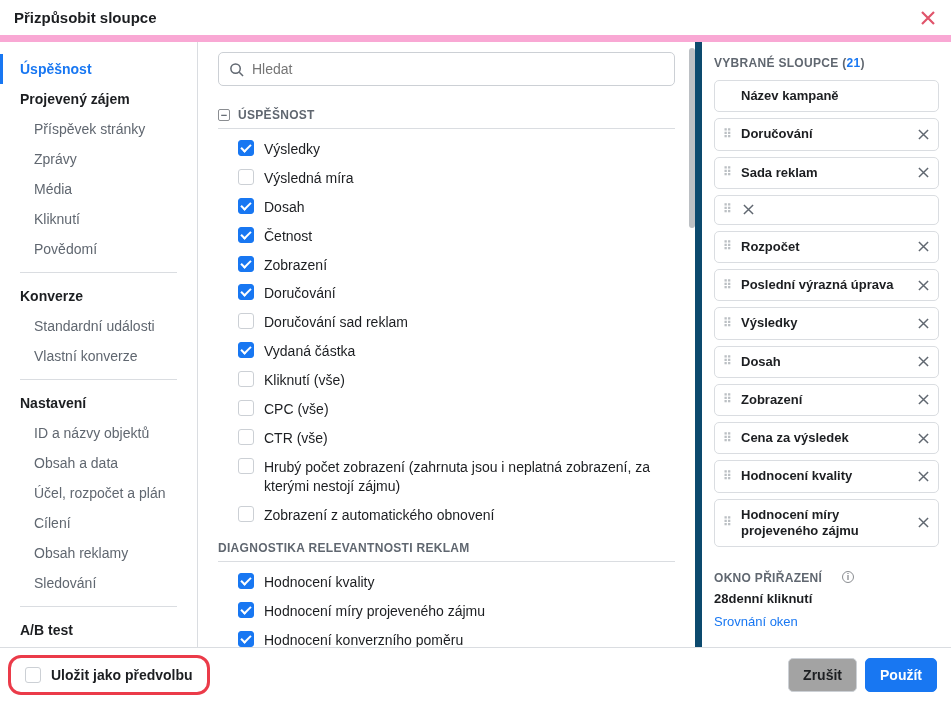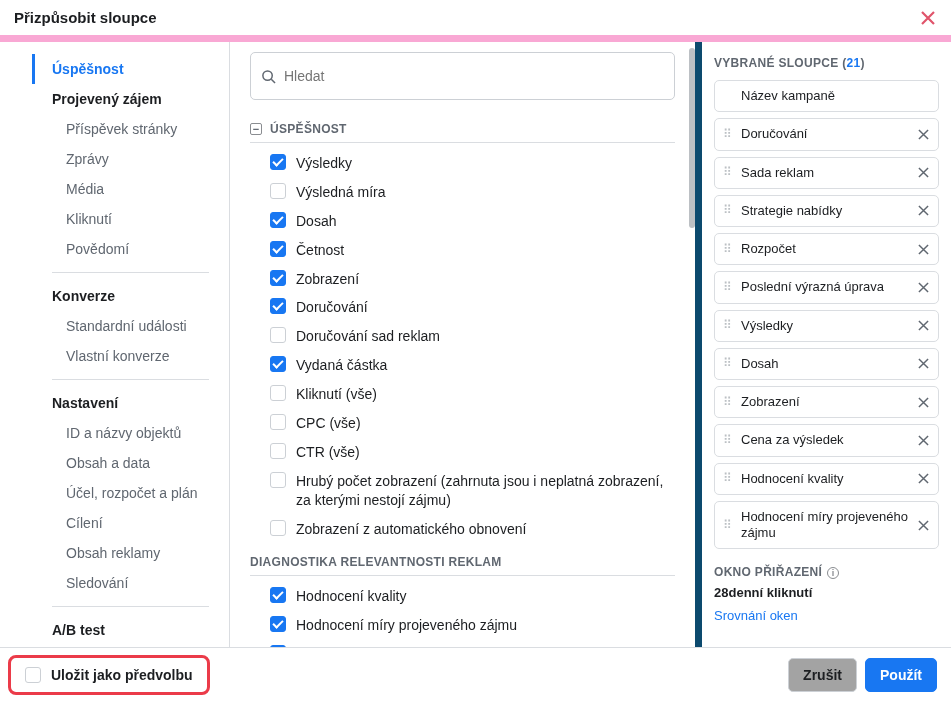--- a/index.html
+++ b/index.html
@@ -1,55 +1,55 @@
 <!DOCTYPE html>
 <html><head>
 <meta charset="utf-8">
 <style>
 * { box-sizing: border-box; margin: 0; padding: 0; }
 body { font-family: Helvetica, Arial, sans-serif; font-size: 14px; color: #1c1e21; background: #fff; width: 951px; height: 702px; overflow: hidden; position: relative; }
 .header { height: 42px; display: flex; align-items: center; justify-content: space-between; padding: 0 14px; border-bottom: 7px solid #f9a8d4; }
 .header h1 { font-size: 15px; font-weight: 600; }
 .close-btn { width: 18px; height: 18px; color: #e0546b; cursor: pointer; display: flex; align-items: center; justify-content: center; }
-.main { display: flex; height: 605px; padding-left: 32px; }
+.main { display: flex; height: 605px; }
 .sidebar { width: 198px; border-right: 1px solid #dadde1; overflow-y: auto; padding: 12px 0; }
 .sidebar-item { padding: 7px 20px; cursor: pointer; font-size: 14px; color: #1c1e21; }
 .sidebar-item.active { color: #1877f2; font-weight: 600; border-left: 3px solid #1877f2; padding-left: 17px; }
 .sidebar-item.section-head { font-weight: 600; padding: 7px 20px; }
 .sidebar-item.sub { color: #606770; padding-left: 34px; }
 .sidebar-hr { border: none; border-top: 1px solid #dadde1; margin: 8px 20px; }
 .center { flex: 1; display: flex; flex-direction: column; padding: 10px 0 0 0; overflow: hidden; position: relative; }
 .search-wrap { padding: 0 20px 10px 20px; }
-.search-box { display: flex; align-items: center; border: 1px solid #ccd0d5; border-radius: 5px; height: 48px; padding: 0 10px; }
+.search-box { display: flex; align-items: center; border: 1px solid #ccd0d5; border-radius: 5px; height: 34px; padding: 0 10px; }
 .search-box svg { width: 15px; height: 15px; fill: #606770; margin-right: 8px; }
 .search-box input { border: none; outline: none; flex: 1; font-size: 14px; color: #606770; background: transparent; }
 .options-scroll { overflow-y: auto; flex: 1; padding: 0 20px 10px 20px; }
 .group-header { display: flex; align-items: center; padding: 12px 0 6px 0; color: #606770; font-size: 12px; font-weight: 600; letter-spacing: 0.3px; border-bottom: 1px solid #dadde1; margin-bottom: 6px; }
 .group-header .collapse { width: 12px; height: 12px; border: 1px solid #8a8d91; border-radius: 2px; display: flex; align-items: center; justify-content: center; margin-right: 8px; font-size: 11px; line-height: 1; color: #606770; }
 .opt-row { display: flex; align-items: flex-start; padding: 5px 0 5px 20px; cursor: pointer; }
 .checkbox { width: 16px; height: 16px; border: 1px solid #ccd0d5; border-radius: 3px; margin-right: 10px; flex-shrink: 0; display: flex; align-items: center; justify-content: center; background: #fff; }
 .checkbox.checked { background: #1877f2; border-color: #1877f2; }
 .checkbox.checked::after { content: ''; width: 4px; height: 8px; border: solid #fff; border-width: 0 2px 2px 0; transform: rotate(45deg); margin-top: -2px; }
 .opt-label { font-size: 14px; line-height: 1.35; }
 .center-scrollbar { position: absolute; right: 0; top: 6px; bottom: 0; width: 6px; background: transparent; }
 .center-scrollbar .thumb { background: #bcc0c4; border-radius: 3px; width: 6px; height: 180px; position: absolute; top: 0; }
 .right { width: 256px; border-left: 7px solid #0c4a6e; padding: 14px 12px; overflow-y: auto; background: #fff; }
 .right-title { font-size: 12px; font-weight: 600; color: #606770; letter-spacing: 0.3px; margin-bottom: 10px; }
 .right-title .count { color: #1877f2; }
-.chips { display: flex; flex-direction: column; gap: 6px; }
+.chips { display: flex; flex-direction: column; gap: 6px; font-weight: bold; }
 .chip { display: flex; align-items: center; border: 1px solid #dadde1; border-radius: 5px; padding: 7px 8px; background: #fff; font-size: 13px; }
 .chip .drag { width: 10px; margin-right: 8px; color: #bcc0c4; font-size: 12px; letter-spacing: 0px; line-height: 5px; }
 .chip .chip-label { flex: 1; line-height: 1.25; }
 .chip .chip-x { width: 14px; height: 14px; cursor: pointer; color: #606770; display: flex; align-items: center; justify-content: center; }
 .chip.no-drag .drag, .chip.no-remove .chip-x { visibility: hidden; }
-.attrib-title { font-size: 12px; font-weight: 600; color: #606770; margin-top: 16px; display: flex; align-items: flex-end; gap: 5px; letter-spacing: 0.3px; }
+.attrib-title { font-size: 12px; font-weight: 600; color: #606770; margin-top: 24px; display: flex; align-items: flex-start; gap: 20px; letter-spacing: 0.3px; }
 .attrib-value { font-size: 13px; font-weight: 600; margin-top: 6px; }
 .attrib-link { font-size: 13px; color: #1877f2; margin-top: 8px; cursor: pointer; display: inline-block; }
 .footer { height: 55px; border-top: 1px solid #dadde1; display: flex; align-items: center; justify-content: space-between; padding: 0 14px 0 8px; }
-.save-preset { display: inline-flex; align-items: center; border: 3px solid #eb3b49; border-radius: 8px; padding: 9px 14px; gap: 10px; cursor: pointer; }
+.save-preset { display: inline-flex; align-items: center; border: 3px solid #eb3b49; border-radius: 13px; padding: 9px 14px; gap: 10px; cursor: pointer; }
 .save-preset .checkbox { margin-right: 0; }
 .save-preset span.label { font-weight: 600; font-size: 14px; }
 .footer-btns { display: flex; gap: 8px; }
 .btn { border-radius: 5px; padding: 8px 14px; font-size: 14px; font-weight: 600; cursor: pointer; border: 1px solid #ccd0d5; background: #a3a3a3; color: #1c1e21; }
 .btn.primary { background: #1877f2; border-color: #1877f2; color: #fff; }
 .info-icon { width: 12px; height: 12px; border: 1px solid #8a8d91; border-radius: 50%; display: inline-flex; align-items: center; justify-content: center; font-size: 9px; color: #8a8d91; }
 </style>
 </head>
 <body>
 
@@ -203,21 +203,20 @@
           <span class="drag">⠿</span>
           <span class="chip-label">Sada reklam</span>
           <span class="chip-x">
             <svg viewBox="0 0 12 12" width="11" height="11">
               <path d="M1 1 L11 11 M11 1 L1 11" stroke="currentColor" stroke-width="1.6"></path>
             </svg>
           </span>
         </div>
         <div class="chip">
           <span class="drag">⠿</span>
-          <span class="chip-label">Strategie nabídky</span>
           <span class="chip-x">
             <svg viewBox="0 0 12 12" width="11" height="11">
               <path d="M1 1 L11 11 M11 1 L1 11" stroke="currentColor" stroke-width="1.6"></path>
             </svg>
           </span>
         </div>
         <div class="chip">
           <span class="drag">⠿</span>
           <span class="chip-label">Rozpočet</span>
           <span class="chip-x">

